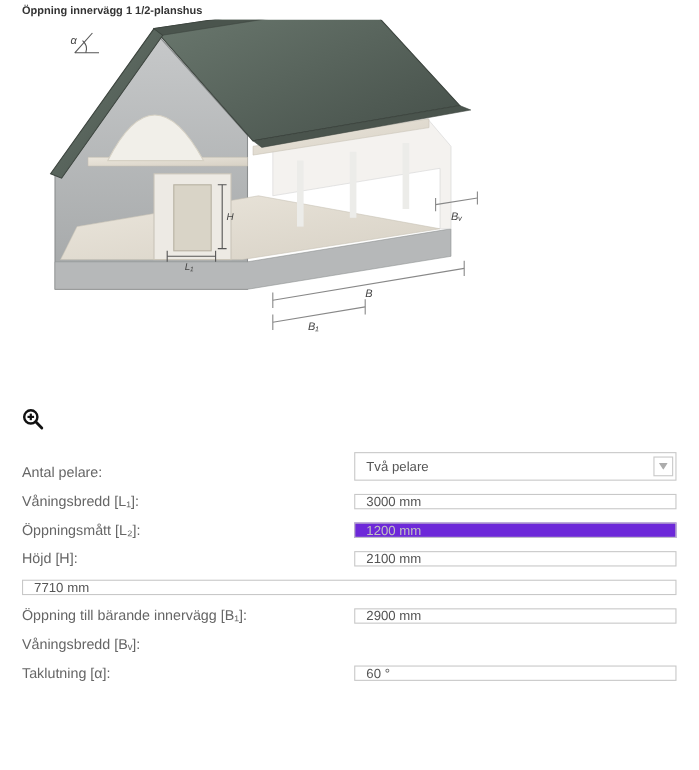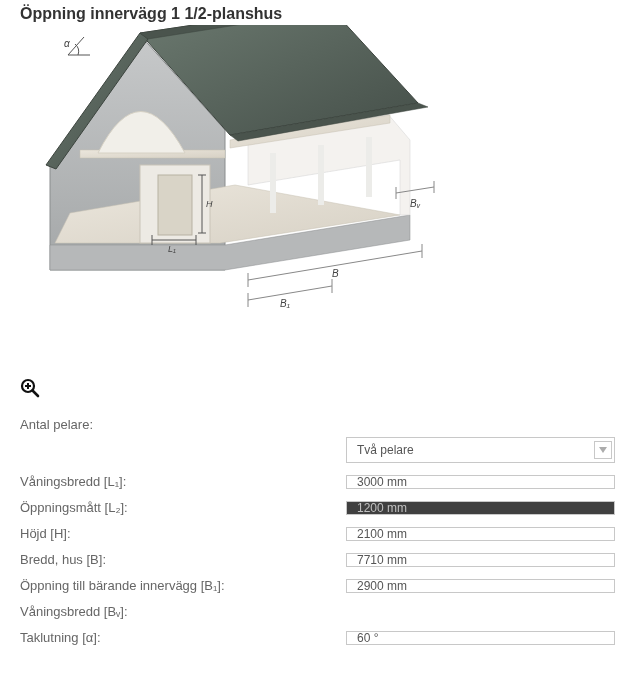--- a/index.html
+++ b/index.html
@@ -5,21 +5,21 @@
     * { box-sizing: border-box; margin: 0; padding: 0; }
     body {
       font-family: "Segoe UI", Verdana, Helvetica, Arial, sans-serif;
       font-size: 13px;
       color: #555;
       background: #fff;
       width: 635px;
       padding: 5px 20px 20px 20px;
     }
     .img-caption {
-      font-size: 16px;
+      font-size: 10px;
       color: #333;
       font-weight: 600;
       margin-bottom: 2px;
     }
     .diagram-wrap {
       width: 100%;
       display: flex;
       justify-content: flex-start;
       margin-bottom: 8px;
     }
@@ -32,23 +32,22 @@
     }
     .zoom-icon {
       font-size: 20px;
       font-weight: bold;
       color: #111;
       cursor: pointer;
       display: inline-block;
     }
     .form-row {
       display: flex;
-      align-items: flex-start;
+      align-items: flex-end;
       margin-bottom: 11px;
-      gap: 24px;
     }
     .form-label {
       flex: 0 0 302px;
       font-size: 13px;
       color: #666;
     }
     .form-control {
       flex: 1;
     }
     .text-input {
@@ -56,40 +55,39 @@
       height: 14px;
       border: 1px solid #c8c8c8;
       background: #fff;
       font-size: 12px;
       color: #555;
       padding: 4px 10px;
       font-family: inherit;
     }
     .text-input.disabled {
       color: #c0c0c0;
-      background: #404040;
+      background: #6d28d9;
     }
     .select-wrap {
       position: relative;
       width: 100%;
       height: 26px;
     }
     .select-display {
       width: 100%;
       height: 26px;
       border: 1px solid #c8c8c8;
       background: #fff;
       font-size: 12px;
       color: #555;
       padding: 0 36px 0 10px;
       line-height: 24px;
       cursor: pointer;
       white-space: nowrap;
       overflow: hidden;
-      margin-top: 20px;
     }
     .select-chev {
       position: absolute;
       right: 3px;
       top: 4px;
       width: 18px;
       height: 18px;
       border: 1px solid #c8c8c8;
       display: flex;
       align-items: center;
@@ -224,21 +222,20 @@
     </div>
     <div class="form-row">
       <div class="form-label">Öppningsmått [L₂]:</div>
       <div class="form-control"><input type="text" class="text-input disabled" disabled="" value="1200 mm" style=""></div>
     </div>
     <div class="form-row">
       <div class="form-label">Höjd [H]:</div>
       <div class="form-control"><input type="text" class="text-input" value="2100 mm" style=""></div>
     </div>
     <div class="form-row">
-      <div class="form-label">Bredd, hus [B]:</div>
       <div class="form-control"><input type="text" class="text-input" value="7710 mm" style=""></div>
     </div>
     <div class="form-row">
       <div class="form-label">Öppning till bärande innervägg [B₁]:</div>
       <div class="form-control"><input type="text" class="text-input" value="2900 mm" style=""></div>
     </div>
     <div class="form-row">
       <div class="form-label">Våningsbredd [Bᵥ]:</div>
     </div>
     <div class="form-row">

